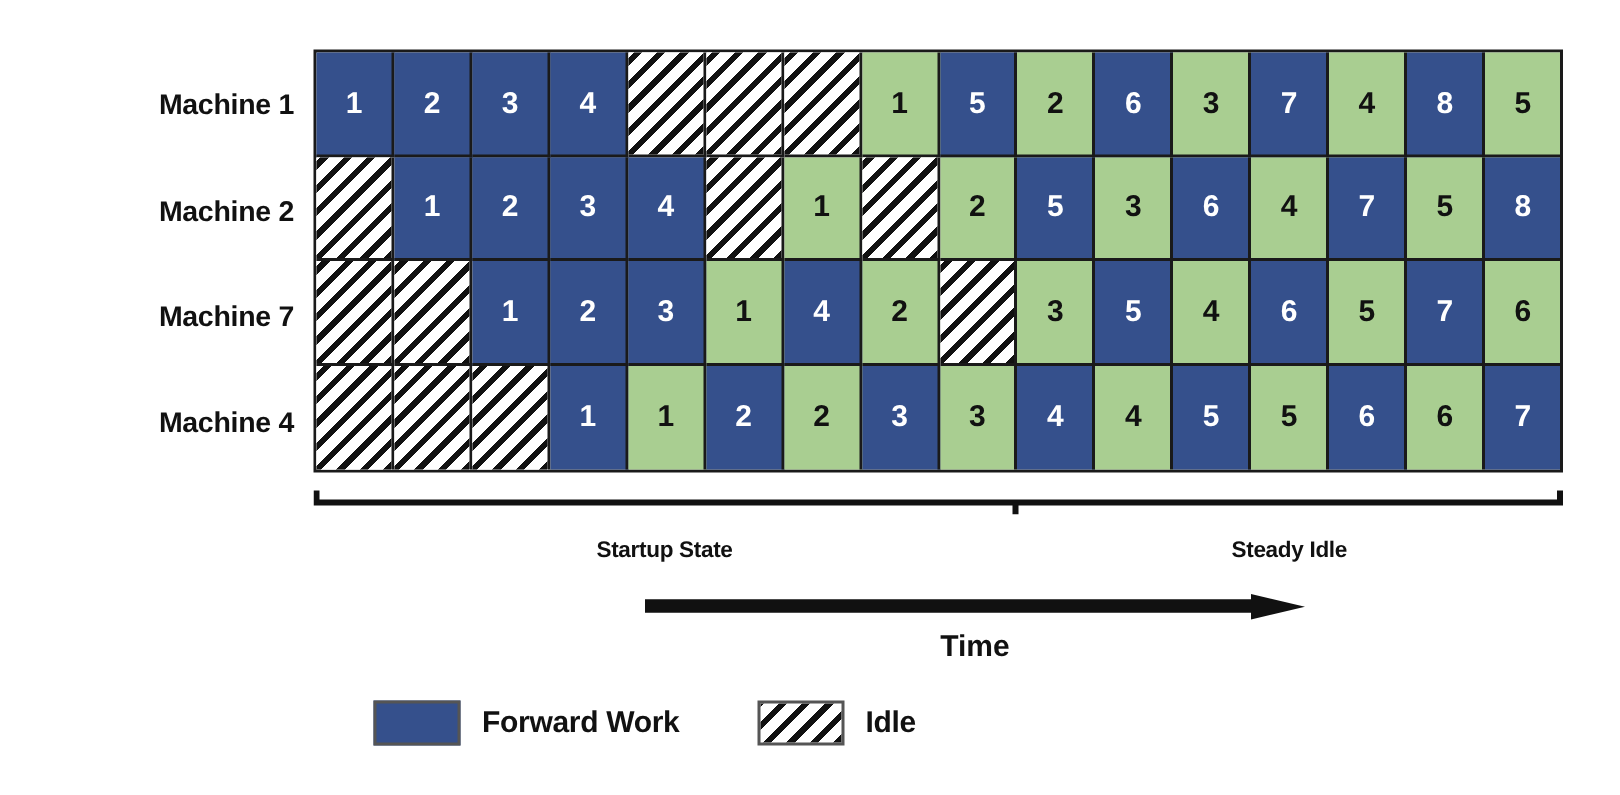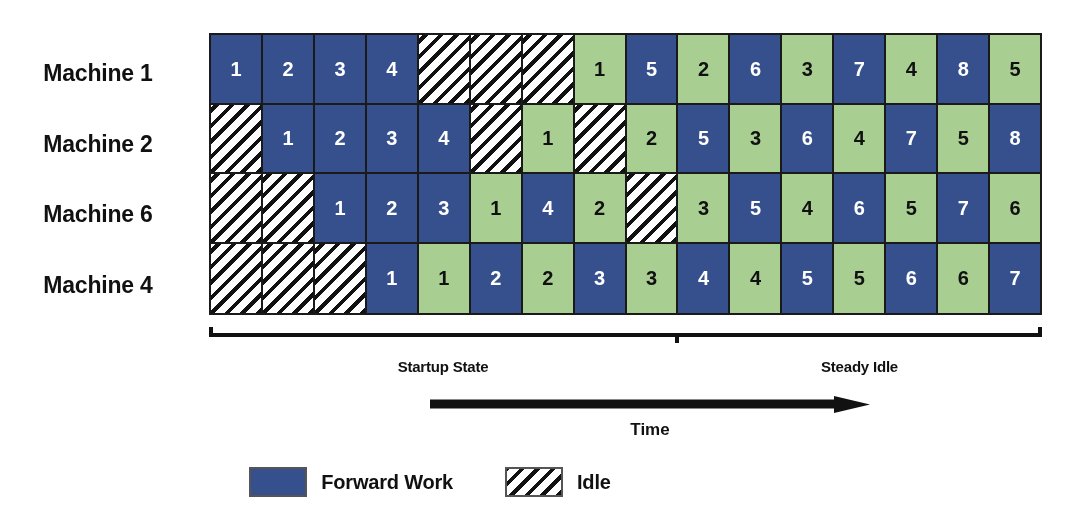--- a/index.html
+++ b/index.html
@@ -51,22 +51,22 @@
        -45deg,
        #111111 0px, #111111 4px,
        #ffffff 4px, #ffffff 11px);
     color:transparent;
   }
 
   
   .mlabel{
     position:absolute;
     left:0; width:196px;
-    text-align:center;
-    font-size:23px;
+    text-align:right;
+    font-size:19px;
     font-weight:bold;
     color:#111111;
     letter-spacing:-0.2px;
   }
 
   
   #bracket{
     position:absolute;
     left:209px; top:325px;
     width:833px; height:18px;
@@ -88,21 +88,21 @@
   
   #time-arrow{
     position:absolute;
     left:430px; top:396px;
     width:440px; height:22px;
   }
   #time-label{
     position:absolute;
     top:420px; left:430px; width:440px;
     text-align:center;
-    font-size:17px;
+    font-size:20px;
     font-weight:bold;
     color:#111111;
   }
 
   
   #legend{
     position:absolute;
     left:0; top:458px;
     width:860px; height:48px;
     display:flex;
@@ -135,21 +135,21 @@
     color:#111111;
     letter-spacing:-0.2px;
     white-space:nowrap;
   }
 </style>
 </head>
 <body>
 
 <div class="mlabel" style="top:60px;">Machine 1</div>
 <div class="mlabel" style="top:131px;">Machine 2</div>
-<div class="mlabel" style="top:201px;">Machine 6</div>
+<div class="mlabel" style="top:201px;">Machine 7</div>
 <div class="mlabel" style="top:272px;">Machine 4</div>
 
 <div id="schedule">
     <div class="row">
       <div class="cell fwd">1</div>
       <div class="cell fwd">2</div>
       <div class="cell fwd">3</div>
       <div class="cell fwd">4</div>
       <div class="cell idle"></div>
       <div class="cell idle"></div>

